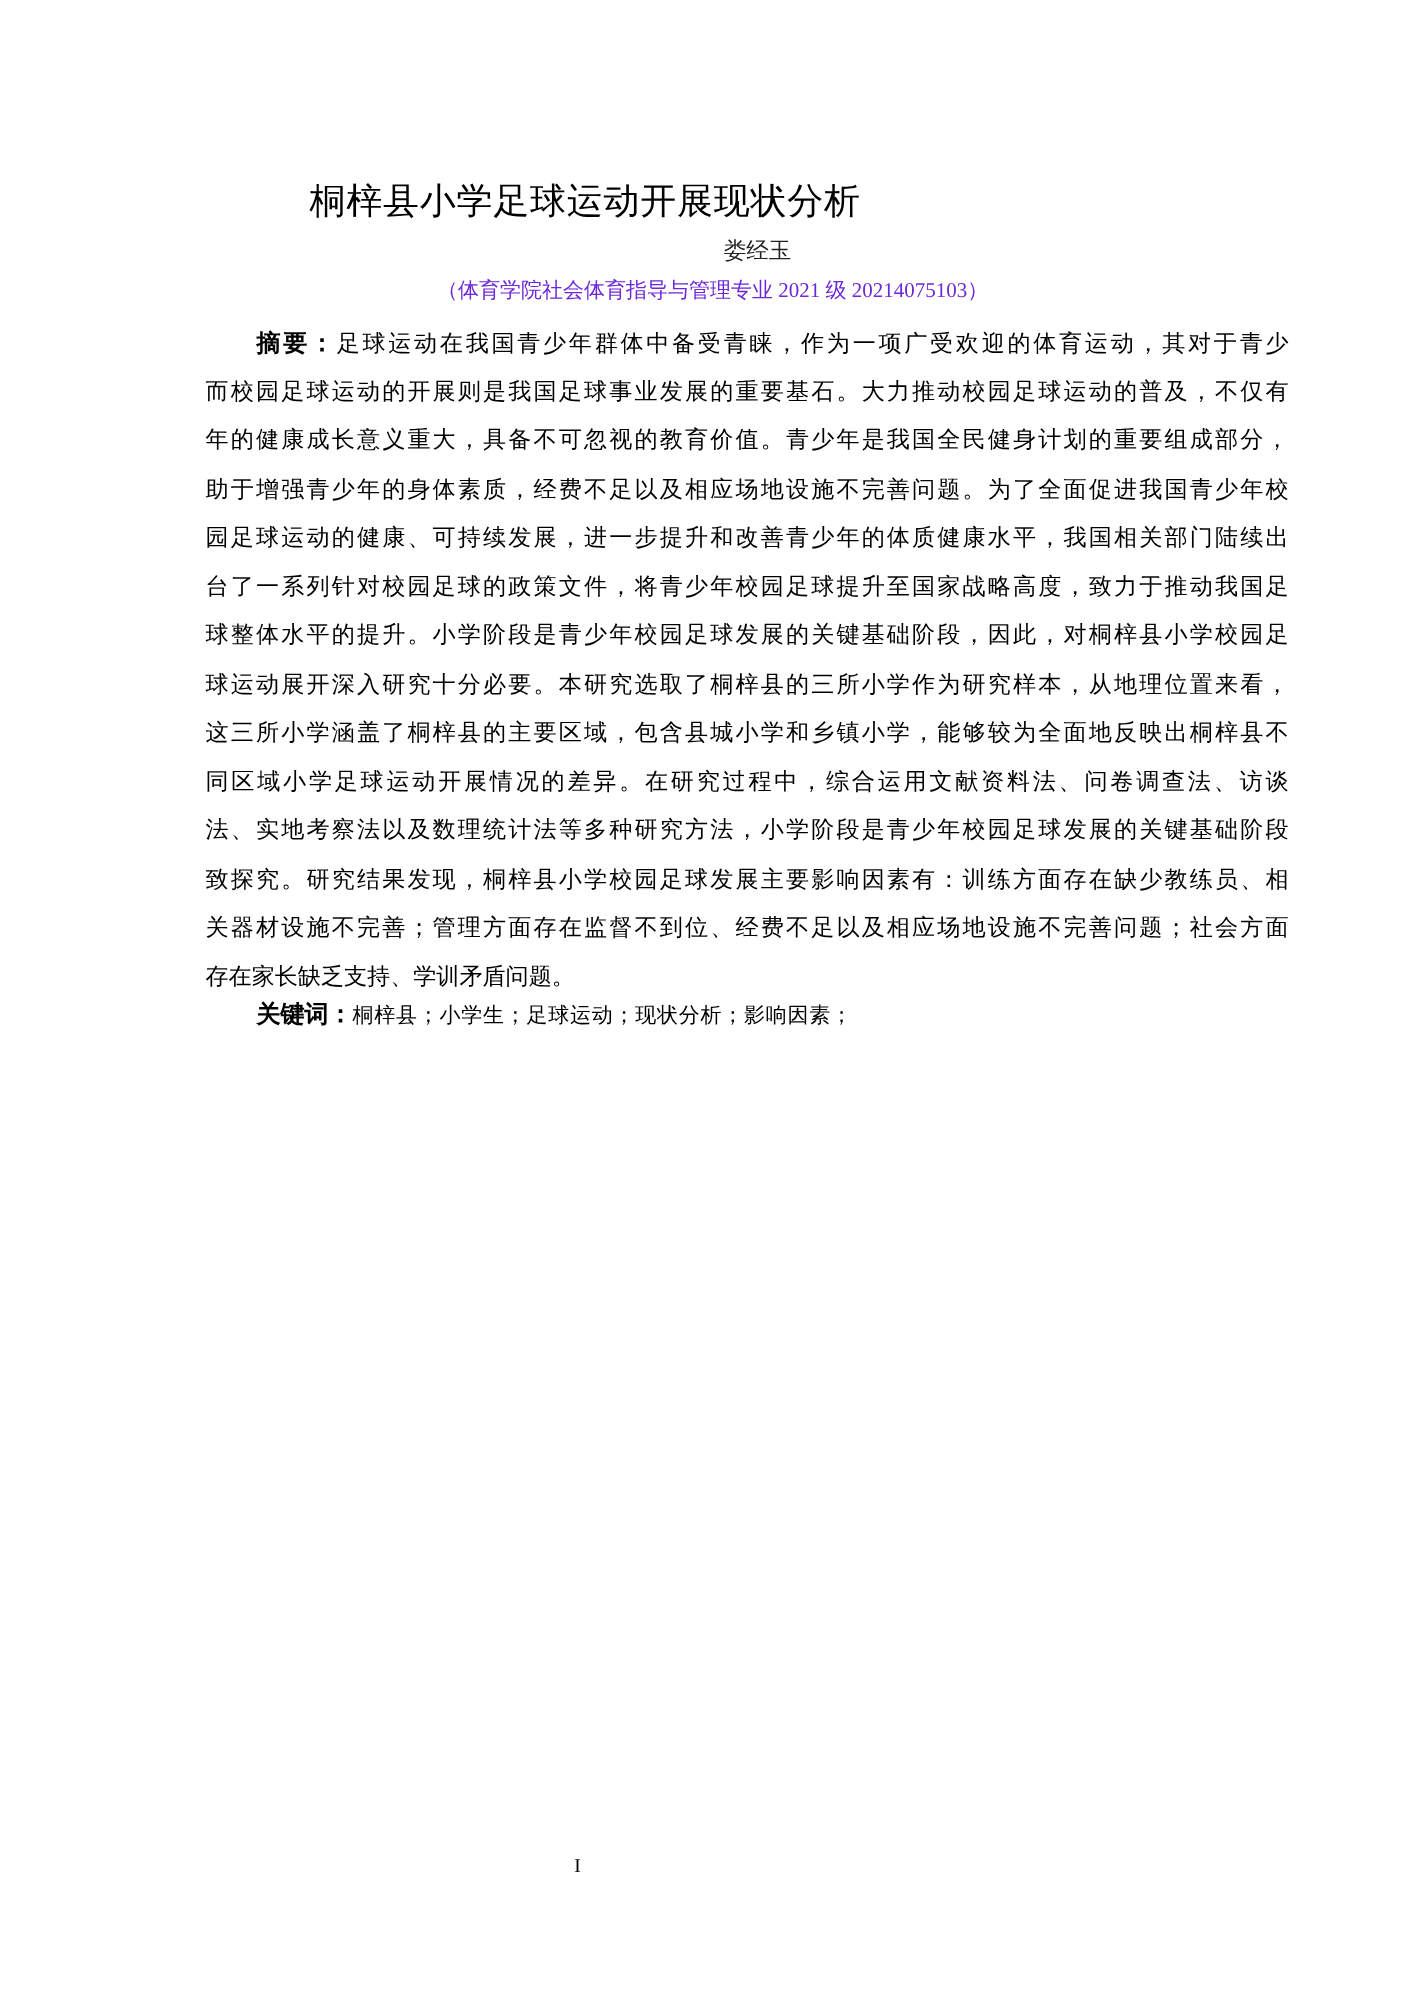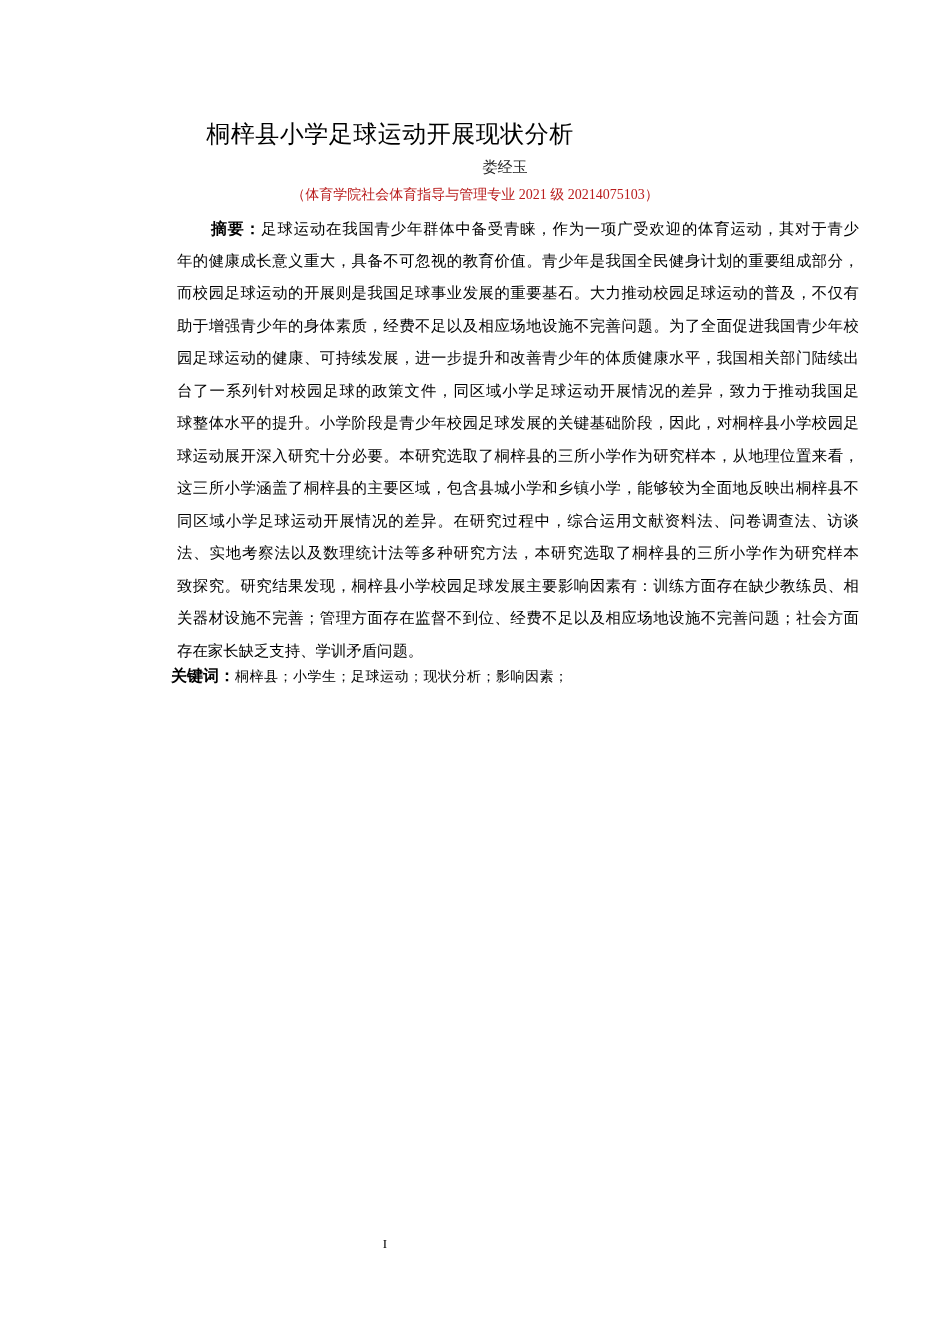--- a/index.html
+++ b/index.html
@@ -47,37 +47,36 @@
     }
     .affiliation {
       position: absolute;
       left: 0;
       width: 950px;
       top: 185px;
       text-align: center;
       font-family: "Liberation Serif", "DejaVu Serif", serif;
       font-size: 14px;
       line-height: 20px;
-      color: #b91c1c;
+      color: #6d28d9;
     }
     .abstract {
       position: absolute;
       left: 137px;
       width: 722px;
       top: 216px;
     }
     .line {
       height: 32.5px;
       line-height: 25px;
       font-size: 15.4px;
       white-space: nowrap;
       text-align: justify;
       text-align-last: justify;
       letter-spacing: 0px;
-      margin-left: 40px;
     }
     .line.last {
       text-align-last: left;
     }
     .line.indent {
       padding-left: 34px;
     }
     .label-bold {
       font-family: "DejaVu Sans", "Liberation Sans", sans-serif;
       font-weight: bold;
@@ -117,30 +116,30 @@
 <div class="page">
 
   <div class="title">桐梓县小学足球运动开展现状分析</div>
 
   <div class="author">娄经玉</div>
 
   <div class="affiliation">（体育学院社会体育指导与管理专业 2021 级 20214075103）</div>
 
   <div class="abstract">
     <div class="line indent"><span class="label-bold">摘要：</span><span>足球运动在我国青少年群体中备受青睐，作为一项广受欢迎的体育运动，其对于青少</span></div>
+    <div class="line">而校园足球运动的开展则是我国足球事业发展的重要基石。大力推动校园足球运动的普及，不仅有</div>
     <div class="line">年的健康成长意义重大，具备不可忽视的教育价值。青少年是我国全民健身计划的重要组成部分，</div>
-    <div class="line">而校园足球运动的开展则是我国足球事业发展的重要基石。大力推动校园足球运动的普及，不仅有</div>
     <div class="line">助于增强青少年的身体素质，经费不足以及相应场地设施不完善问题。为了全面促进我国青少年校</div>
     <div class="line">园足球运动的健康、可持续发展，进一步提升和改善青少年的体质健康水平，我国相关部门陆续出</div>
-    <div class="line">台了一系列针对校园足球的政策文件，同区域小学足球运动开展情况的差异，致力于推动我国足</div>
+    <div class="line">台了一系列针对校园足球的政策文件，将青少年校园足球提升至国家战略高度，致力于推动我国足</div>
     <div class="line">球整体水平的提升。小学阶段是青少年校园足球发展的关键基础阶段，因此，对桐梓县小学校园足</div>
     <div class="line">球运动展开深入研究十分必要。本研究选取了桐梓县的三所小学作为研究样本，从地理位置来看，</div>
     <div class="line">这三所小学涵盖了桐梓县的主要区域，包含县城小学和乡镇小学，能够较为全面地反映出桐梓县不</div>
     <div class="line">同区域小学足球运动开展情况的差异。在研究过程中，综合运用文献资料法、问卷调查法、访谈</div>
-    <div class="line">法、实地考察法以及数理统计法等多种研究方法，本研究选取了桐梓县的三所小学作为研究样本</div>
+    <div class="line">法、实地考察法以及数理统计法等多种研究方法，小学阶段是青少年校园足球发展的关键基础阶段</div>
     <div class="line">致探究。研究结果发现，桐梓县小学校园足球发展主要影响因素有：训练方面存在缺少教练员、相</div>
     <div class="line">关器材设施不完善；管理方面存在监督不到位、经费不足以及相应场地设施不完善问题；社会方面</div>
     <div class="line last">存在家长缺乏支持、学训矛盾问题。</div>
   </div>
 
   <div class="keywords">
     <span class="kw-label">关键词：</span><span class="kw-text">桐梓县；小学生；足球运动；现状分析；影响因素；</span>
   </div>
 
   <div class="page-number">I</div>

